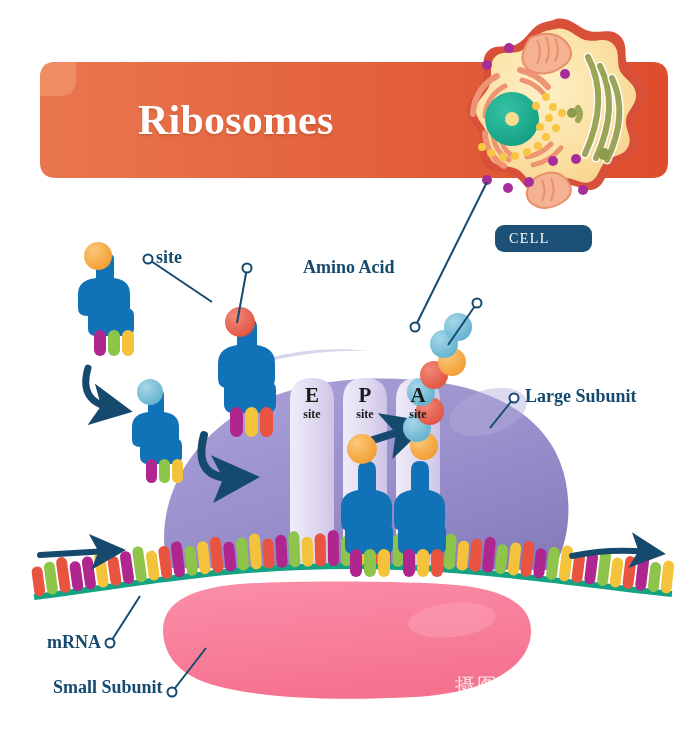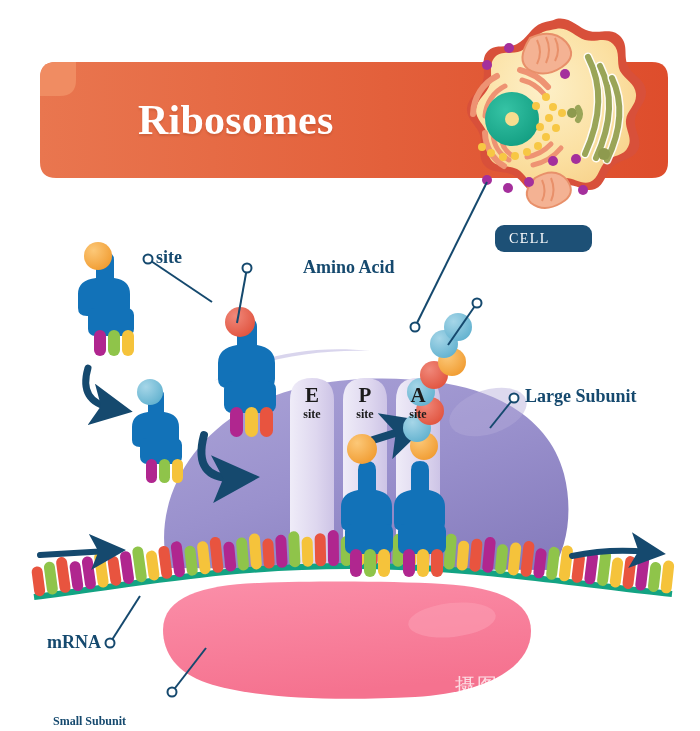--- a/index.html
+++ b/index.html
@@ -364,21 +364,21 @@
     </g>
   </svg>
 
   <div id="title-text">Ribosomes</div>
   <div id="cell-badge-text">CELL</div>
 
   <div class="lbl" style="left:156px;top:247px;font-size:18px;">site</div>
   <div class="lbl" style="left:255px;top:257px;font-size:18px;margin-left:48px;">Amino Acid</div>
   <div class="lbl" style="left:525px;top:386px;font-size:18px;">Large Subunit</div>
   <div class="lbl" style="left:47px;top:632px;font-size:18px;text-align:right;">mRNA</div>
-  <div class="lbl" style="left:53px;top:714px;font-size:12px;">Small Subunit</div>
+  <div class="lbl" style="left:53px;top:677px;font-size:18px;">Small Subunit</div>
 
   <div class="sitebig" style="left:292px;top:383px;width:40px;">E</div>
   <div class="sitesm" style="left:292px;top:407px;width:40px;">site</div>
   <div class="sitebig" style="left:345px;top:383px;width:40px;">P</div>
   <div class="sitesm" style="left:345px;top:407px;width:40px;">site</div>
   <div class="sitebig" style="left:398px;top:383px;width:40px;">A</div>
   <div class="sitesm" style="left:398px;top:407px;width:40px;">site</div>
 
   <div id="wm-text">摄图·新视界</div>
 </div>

